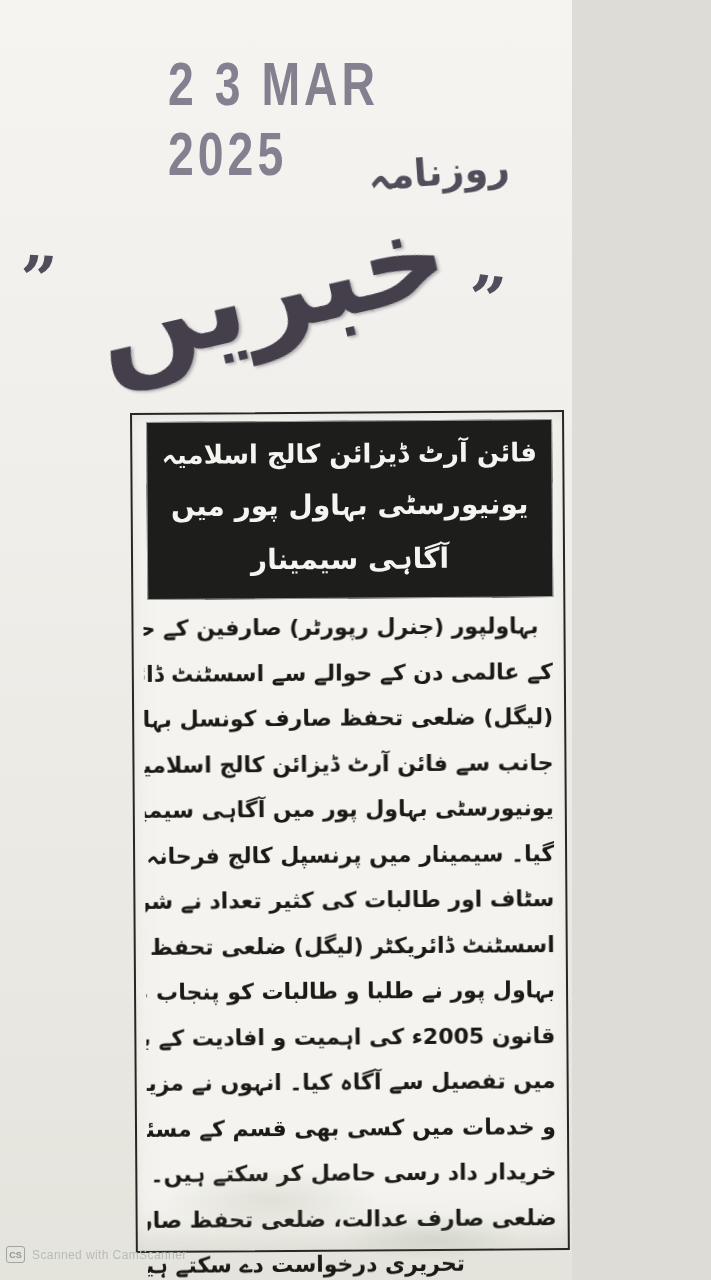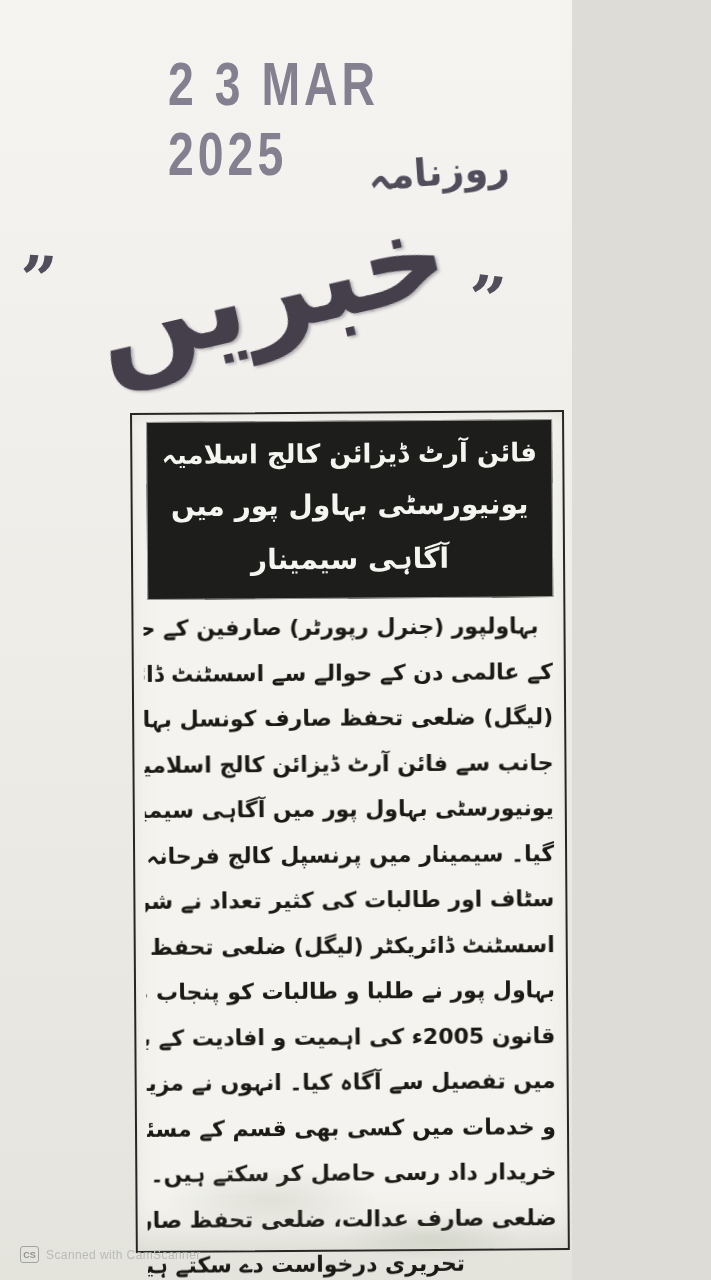--- a/index.html
+++ b/index.html
@@ -71,21 +71,21 @@
   .bline.last  { text-align: right; text-align-last: right; padding-right: 92px; }
   .stain {
     position: absolute; pointer-events: none; border-radius: 50%;
   }
   .stain-a { left: 160px; top: 1165px; width: 220px; height: 70px;
     background: radial-gradient(ellipse at center, rgba(148,154,126,0.20), rgba(148,154,126,0) 70%); }
   .stain-b { left: 340px; top: 1215px; width: 180px; height: 45px;
     background: radial-gradient(ellipse at center, rgba(140,146,120,0.18), rgba(140,146,120,0) 70%); }
   
   .cam {
-    position: absolute; left: 20px; top: 1246px;
+    position: absolute; left: 6px; top: 1246px;
     display: flex; align-items: center; gap: 7px;
     font-family: "Liberation Sans", sans-serif;
   }
   .cam-logo {
     width: 17px; height: 15px; border: 1.6px solid #a0a59e; border-radius: 3px;
     color: #8f948d; font-size: 9px; font-weight: bold;
     display: flex; align-items: center; justify-content: center;
   }
   .cam-text { font-size: 12px; color: #b7bcb5; letter-spacing: 0.4px; }
 </style>

